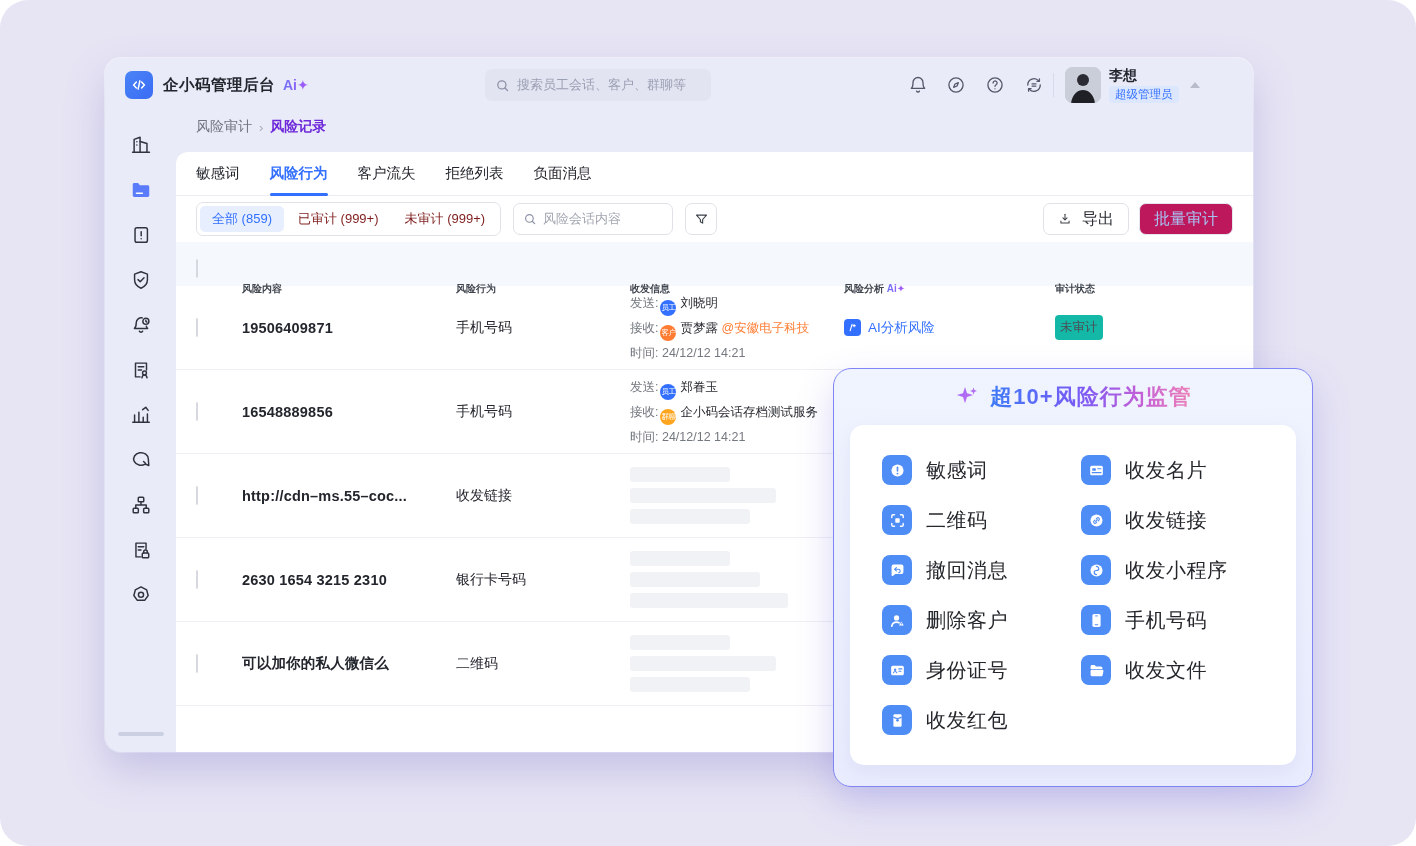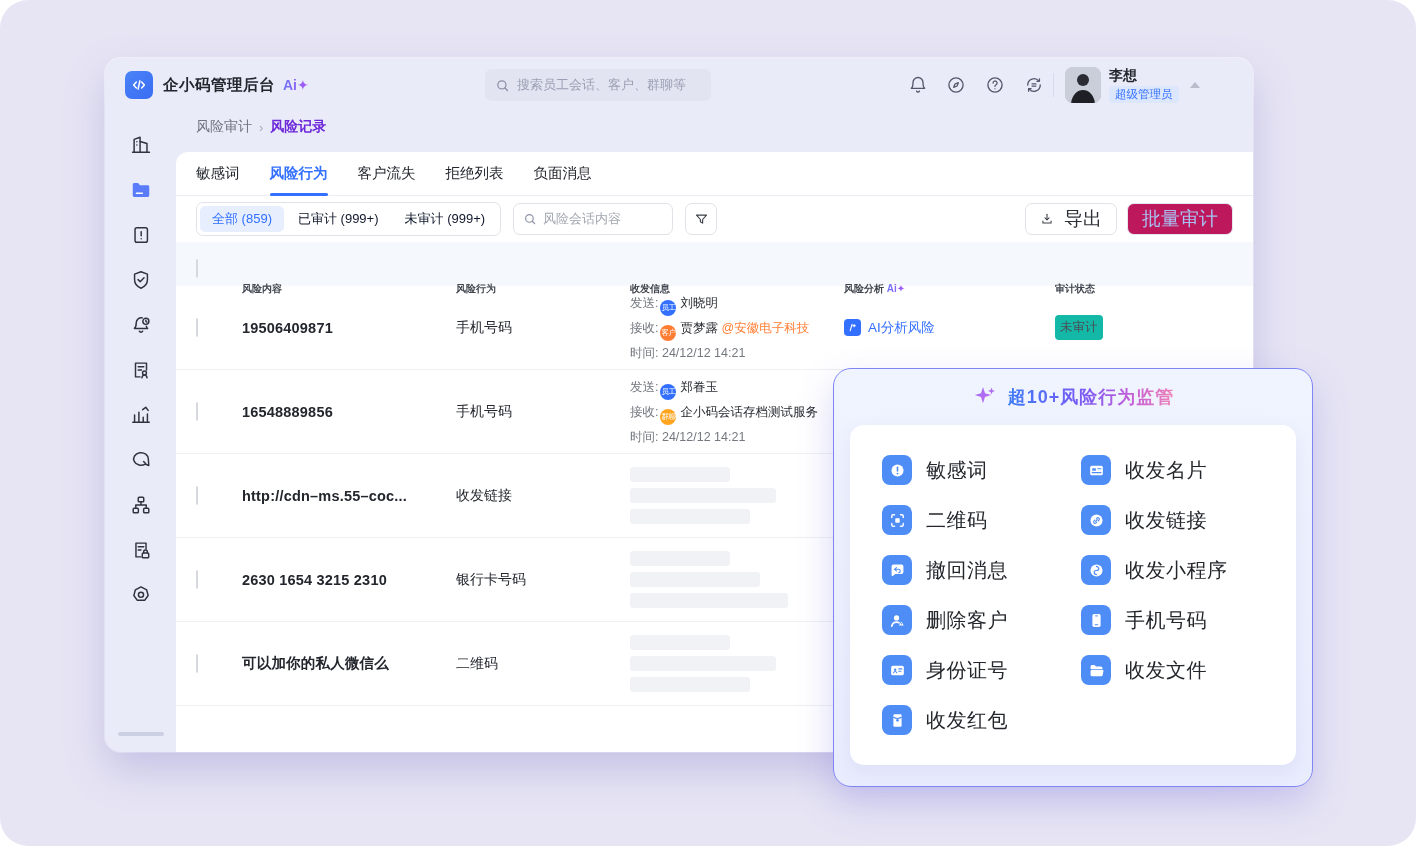--- a/index.html
+++ b/index.html
@@ -48,27 +48,27 @@
 
   
   .tabs { height:44px; display:flex; align-items:center; gap:30px; padding:0 20px; border-bottom:1px solid #ebedf2; }
   .tab { font-size:14.5px; color:#23262d; cursor:pointer; position:relative; height:44px; display:flex; align-items:center; }
   .tab.active { color:#3370ff; font-weight:bold; }
   .tab.active::after { content:""; position:absolute; left:0; right:0; bottom:0; height:3px; border-radius:2px; background:#3370ff; }
 
   
   .filterbar { height:46px; display:flex; align-items:center; padding:0 20px; gap:12px; }
   .seg-group { display:flex; align-items:center; border:1px solid #e0e2e8; border-radius:7px; padding:3px; gap:2px; background:#fff; }
-  .seg { font-size:13px; color:#0f172a; padding:4px 12px; border-radius:5px; cursor:pointer; white-space:nowrap; }
+  .seg { font-size:13px; color:#7f1d1d; padding:4px 12px; border-radius:5px; cursor:pointer; white-space:nowrap; }
   .seg.active { background:#e7effe; color:#3370ff; }
   .flt-search { width:160px; height:32px; border:1px solid #e0e2e8; border-radius:7px; display:flex; align-items:center; padding:0 9px; gap:6px; }
   .flt-search .ph { font-size:13px; color:#a2a6b0; }
   .funnel-btn { width:32px; height:32px; border:1px solid #e0e2e8; border-radius:7px; display:flex; align-items:center; justify-content:center; cursor:pointer; background:#fff; }
   .fb-right { margin-left:auto; display:flex; gap:10px; }
-  .btn { height:32px; display:flex; align-items:center; gap:10px; padding:0 14px; border-radius:7px; font-size:19px; cursor:pointer; }
+  .btn { height:32px; display:flex; align-items:center; gap:10px; padding:0 14px; border-radius:7px; font-size:16px; cursor:pointer; }
   .btn.export { border:1px solid #e0e2e8; color:#2c2f36; background:#fff; }
   .btn.disabled { border:1px solid #e4e7ee; color:#a9c0f2; background:#be185d; cursor:not-allowed;justify-content:flex-end; }
 
   
   .trow { display:grid; grid-template-columns:46px 214px 174px 214px 211px 1fr; align-items:center; padding:0 20px; }
   .thead { height:44px; background:#f5f8fc; }
   .th { font-size:10px; color:#41464f; font-weight:bold;margin-top:40px; }
   .th .ai { font-weight:bold; background:linear-gradient(90deg,#6d72f6,#a855f7); -webkit-background-clip:text; background-clip:text; color:transparent; -webkit-text-fill-color:transparent; }
   .tr { height:84px; border-bottom:1px solid #eef0f4; }
   .cb { width:16px; height:16px; border:1px solid #d6d9df; border-radius:4px; background:#fff; cursor:pointer; }
@@ -84,21 +84,21 @@
   .ai-chip { width:17px; height:17px; border-radius:4px; background:#3370ff; display:flex; align-items:center; justify-content:center; }
   .status-tag { display:inline-block; font-size:12.5px; color:#4a4e57; background:#14b8a6; border-radius:4px; padding:4px 5px; }
   .skel { display:flex; flex-direction:column; gap:6px; }
   .skel i { display:block; height:15px; border-radius:3px; background:#f1f2f5; }
 
   
   .promo { position:absolute; left:833px; top:368px; width:480px; height:419px; border-radius:18px;
     background:linear-gradient(180deg,#f0f4fe 0%,#e9ecfd 100%);
     border:1.5px solid #7f85f5; box-shadow:0 16px 36px rgba(100,92,220,.25); z-index:50; }
   .promo-head { height:56px; display:flex; align-items:center; justify-content:center; gap:10px; }
-  .promo-title { font-size:18px; font-weight:bold; letter-spacing:1px;
+  .promo-title { font-size:22px; font-weight:bold; letter-spacing:1px;
     background:linear-gradient(90deg,#3d7bf7 0%,#7a5af5 45%,#c55fd6 75%,#ee82b6 100%);
     -webkit-background-clip:text; background-clip:text; color:transparent; -webkit-text-fill-color:transparent; }
   .promo-inner { position:absolute; left:16px; right:16px; top:56px; height:340px; background:#ffffff; border-radius:14px;
     box-shadow:0 6px 18px rgba(120,120,200,.10);
     display:grid; grid-template-columns:1fr 1fr; align-content:center; row-gap:14px; padding:10px 16px 10px 32px; }
   .promo-item { display:flex; align-items:center; gap:14px; height:36px; }
   .promo-ico { width:30px; height:30px; border-radius:8px; background:#4e8cf6; display:flex; align-items:center; justify-content:center; flex:none; }
   .promo-label { font-size:20px; color:#23262b; font-weight:500; letter-spacing:.5px; }
 </style>
 </head>

